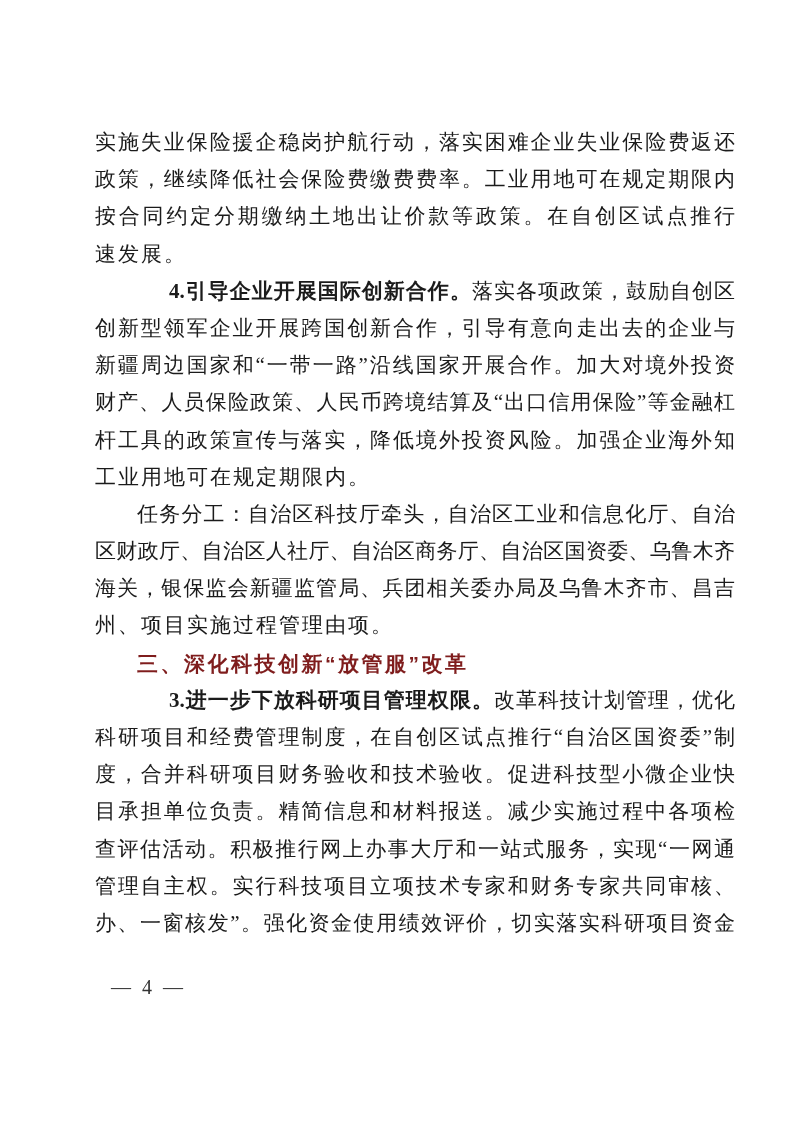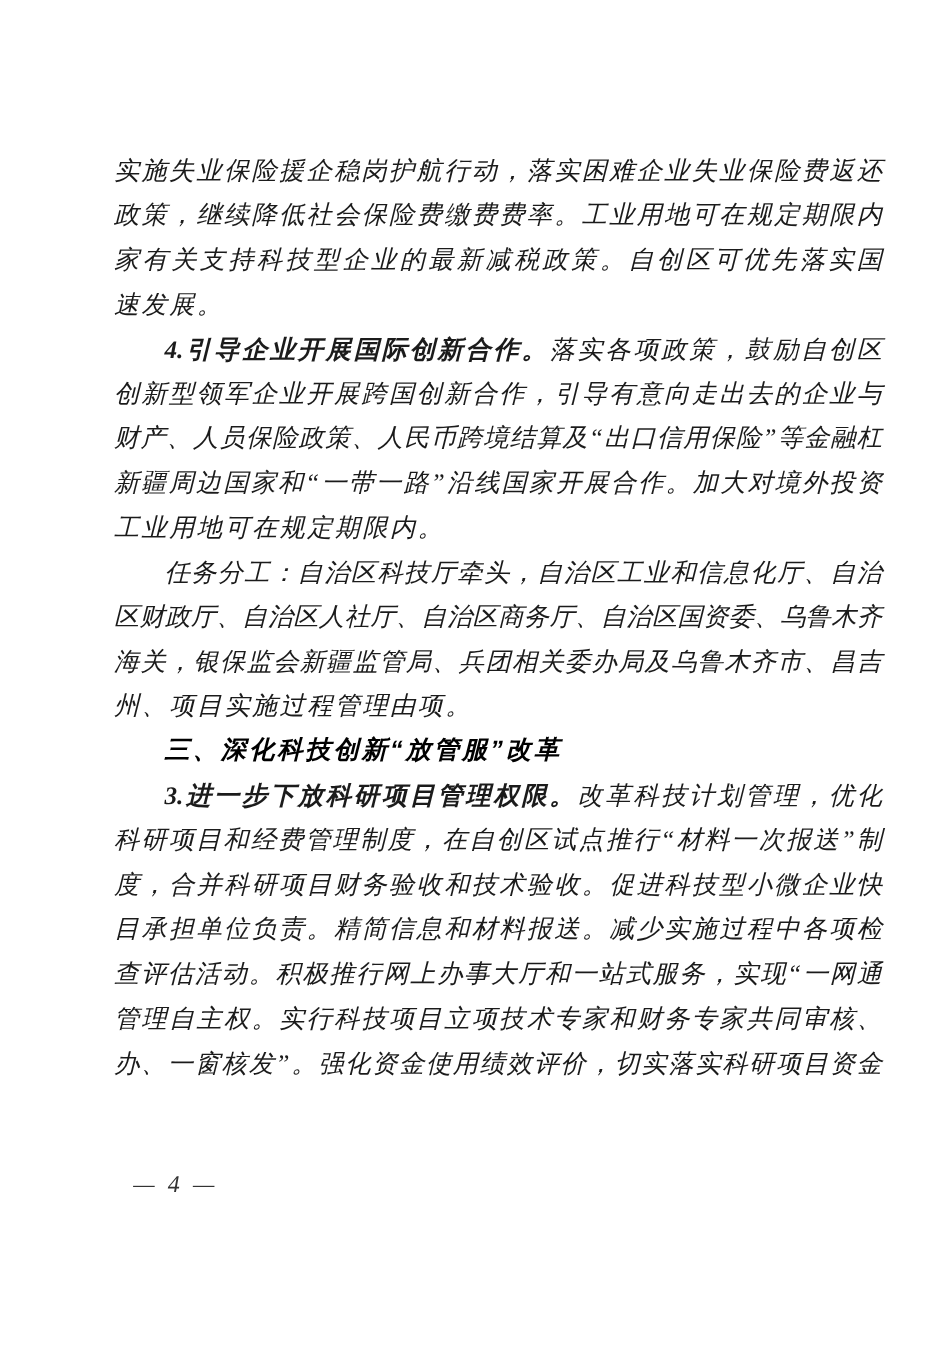--- a/index.html
+++ b/index.html
@@ -8,21 +8,20 @@
     background: #ffffff;
   }
   .page {
     position: relative;
     width: 793px;
     height: 1122px;
     background: #ffffff;
     overflow: hidden;
     font-family: "Liberation Serif", "DejaVu Serif", serif;
     color: #1b1b1b;
-    font-style: italic;
   }
   .textblock {
     position: absolute;
     left: 95px;
     top: 124px;
     width: 640px;
     font-size: 21px;
   }
   .line {
     height: 37.2px;
@@ -35,58 +34,60 @@
   .l {
     text-align: center;
     text-align-last: left;
     letter-spacing: 2px;
   }
   .ind {
     padding-left: 42px;
   }
   .b {
     font-weight: 700;
+    margin-left: 32px;
   }
   .heading {
     font-family: "Liberation Sans", "DejaVu Sans", sans-serif;
     font-weight: 700;
     letter-spacing: 2.5px;
-    color: #000000;
+    color: #7f1d1d;
   }
   .footer {
     position: absolute;
     left: 111px;
     top: 976px;
     font-size: 20px;
     line-height: 22px;
     letter-spacing: 3px;
     color: #333333;
   }
 </style>
 </head>
 <body>
 
 <div class="page">
   <div class="textblock">
     <div class="line">实施失业保险援企稳岗护航行动，落实困难企业失业保险费返还</div>
     <div class="line">政策，继续降低社会保险费缴费费率。工业用地可在规定期限内</div>
-    <div class="line">家有关支持科技型企业的最新减税政策。自创区可优先落实国</div>
+    <div class="line">按合同约定分期缴纳土地出让价款等政策。在自创区试点推行</div>
     <div class="line l">速发展。</div>
     <div class="line ind"><span class="b">4.引导企业开展国际创新合作。</span><span>落实各项政策，鼓励自创区</span></div>
     <div class="line">创新型领军企业开展跨国创新合作，引导有意向走出去的企业与</div>
+    <div class="line">新疆周边国家和“一带一路”沿线国家开展合作。加大对境外投资</div>
     <div class="line">财产、人员保险政策、人民币跨境结算及“出口信用保险”等金融杠</div>
-    <div class="line">新疆周边国家和“一带一路”沿线国家开展合作。加大对境外投资</div>
+    <div class="line">杆工具的政策宣传与落实，降低境外投资风险。加强企业海外知</div>
     <div class="line l">工业用地可在规定期限内。</div>
     <div class="line ind">任务分工：自治区科技厅牵头，自治区工业和信息化厅、自治</div>
     <div class="line">区财政厅、自治区人社厅、自治区商务厅、自治区国资委、乌鲁木齐</div>
     <div class="line">海关，银保监会新疆监管局、兵团相关委办局及乌鲁木齐市、昌吉</div>
     <div class="line l">州、项目实施过程管理由项。</div>
     <div class="line l ind heading">三、深化科技创新“放管服”改革</div>
     <div class="line ind"><span class="b">3.进一步下放科研项目管理权限。</span><span>改革科技计划管理，优化</span></div>
-    <div class="line">科研项目和经费管理制度，在自创区试点推行“材料一次报送”制</div>
+    <div class="line">科研项目和经费管理制度，在自创区试点推行“自治区国资委”制</div>
     <div class="line">度，合并科研项目财务验收和技术验收。促进科技型小微企业快</div>
     <div class="line">目承担单位负责。精简信息和材料报送。减少实施过程中各项检</div>
     <div class="line">查评估活动。积极推行网上办事大厅和一站式服务，实现“一网通</div>
     <div class="line">管理自主权。实行科技项目立项技术专家和财务专家共同审核、</div>
     <div class="line">办、一窗核发”。强化资金使用绩效评价，切实落实科研项目资金</div>
   </div>
   <div class="footer">— 4 —</div>
 </div>
 
 </body></html>

